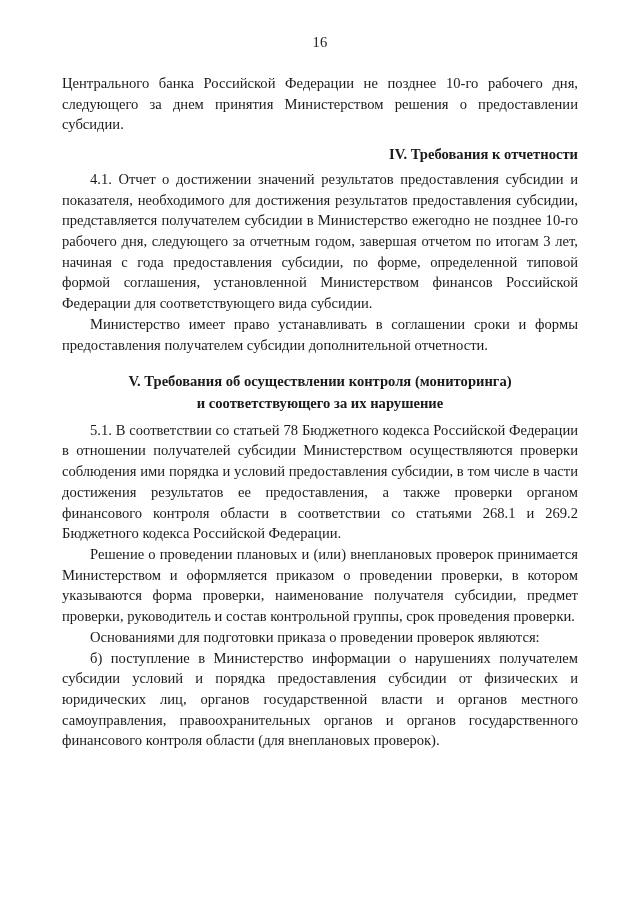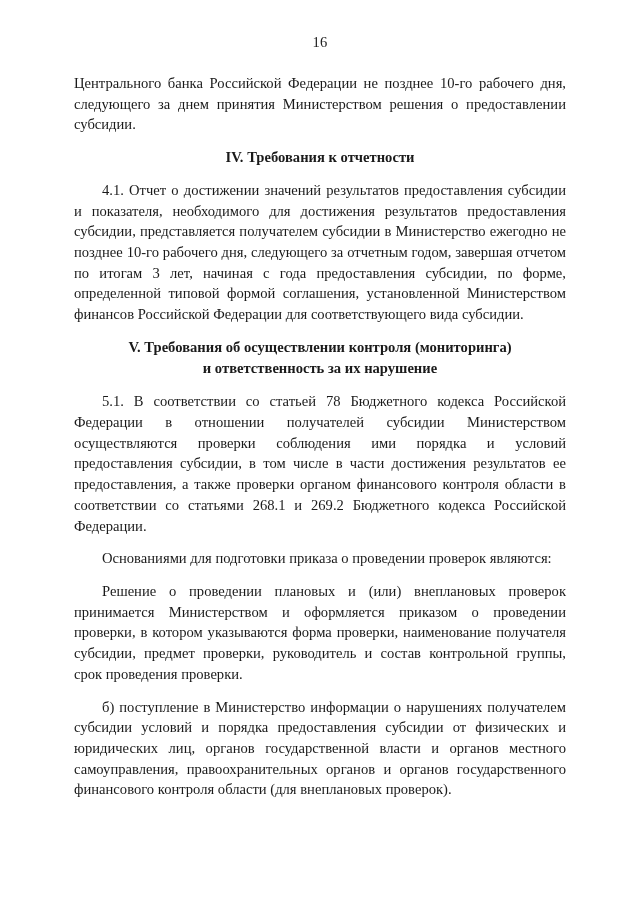--- a/index.html
+++ b/index.html
@@ -27,39 +27,39 @@
     margin: 0 0 22px 0;
     letter-spacing: 0.2px;
   }
   .body-text {
     font-size: 14.6px;
     line-height: 1.42;
     text-align: justify;
     text-justify: inter-word;
   }
   p {
-    margin: 12px;
+    margin: 0;
     text-indent: 28px;
   }
   p.noindent {
     text-indent: 0;
   }
   h2.heading {
     font-size: 14.6px;
     font-weight: bold;
-    text-align: center;
+    text-align: right;
     margin: 9px 0 4px 0;
     text-indent: 0;
     line-height: 1.42;
   }
   h2.heading-block {
     font-size: 14.6px;
     font-weight: bold;
     text-align: center;
-    margin: 10px 0 6px 0;
+    margin: 16px 0 6px 0;
     text-indent: 0;
     line-height: 1.45;
   }
   .heading-block .ln {
     display: block;
   }
 </style>
 </head>
 <body>
 
@@ -68,32 +68,33 @@
   <div class="page-number">16</div>
 
   <div class="body-text">
 
     <p class="noindent">Центрального банка Российской Федерации не позднее 10-го рабочего дня, следующего за днем принятия Министерством решения о предоставлении субсидии.</p>
 
     <h2 class="heading">IV. Требования к отчетности</h2>
 
     <p>4.1. Отчет о достижении значений результатов предоставления субсидии и показателя, необходимого для достижения результатов предоставления субсидии, представляется получателем субсидии в Министерство ежегодно не позднее 10-го рабочего дня, следующего за отчетным годом, завершая отчетом по итогам 3 лет, начиная с года предоставления субсидии, по форме, определенной типовой формой соглашения, установленной Министерством финансов Российской Федерации для соответствующего вида субсидии.</p>
 
+    <p>Министерство имеет право устанавливать в соглашении сроки и формы предоставления получателем субсидии дополнительной отчетности.</p>
 
     <h2 class="heading-block">
       <span class="ln">V. Требования об осуществлении контроля (мониторинга)</span>
-      <span class="ln">и ответственность за их нарушение</span>
+      <span class="ln">и соответствующего за их нарушение</span>
     </h2>
 
     <p>5.1. В соответствии со статьей 78 Бюджетного кодекса Российской Федерации в отношении получателей субсидии Министерством осуществляются проверки соблюдения ими порядка и условий предоставления субсидии, в том числе в части достижения результатов ее предоставления, а также проверки органом финансового контроля области в соответствии со статьями 268.1 и 269.2 Бюджетного кодекса Российской Федерации.</p>
 
 
 
 
+    <p>Решение о проведении плановых и (или) внеплановых проверок принимается Министерством и оформляется приказом о проведении проверки, в котором указываются форма проверки, наименование получателя субсидии, предмет проверки, руководитель и состав контрольной группы, срок проведения проверки.</p>
+
     <p>Основаниями для подготовки приказа о проведении проверок являются:</p>
-
-    <p>Решение о проведении плановых и (или) внеплановых проверок принимается Министерством и оформляется приказом о проведении проверки, в котором указываются форма проверки, наименование получателя субсидии, предмет проверки, руководитель и состав контрольной группы, срок проведения проверки.</p>
 
 
     <p>б) поступление в Министерство информации о нарушениях получателем субсидии условий и порядка предоставления субсидии от физических и юридических лиц, органов государственной власти и органов местного самоуправления, правоохранительных органов и органов государственного финансового контроля области (для внеплановых проверок).</p>
 
   </div>
 </div>
 
 </body></html>

